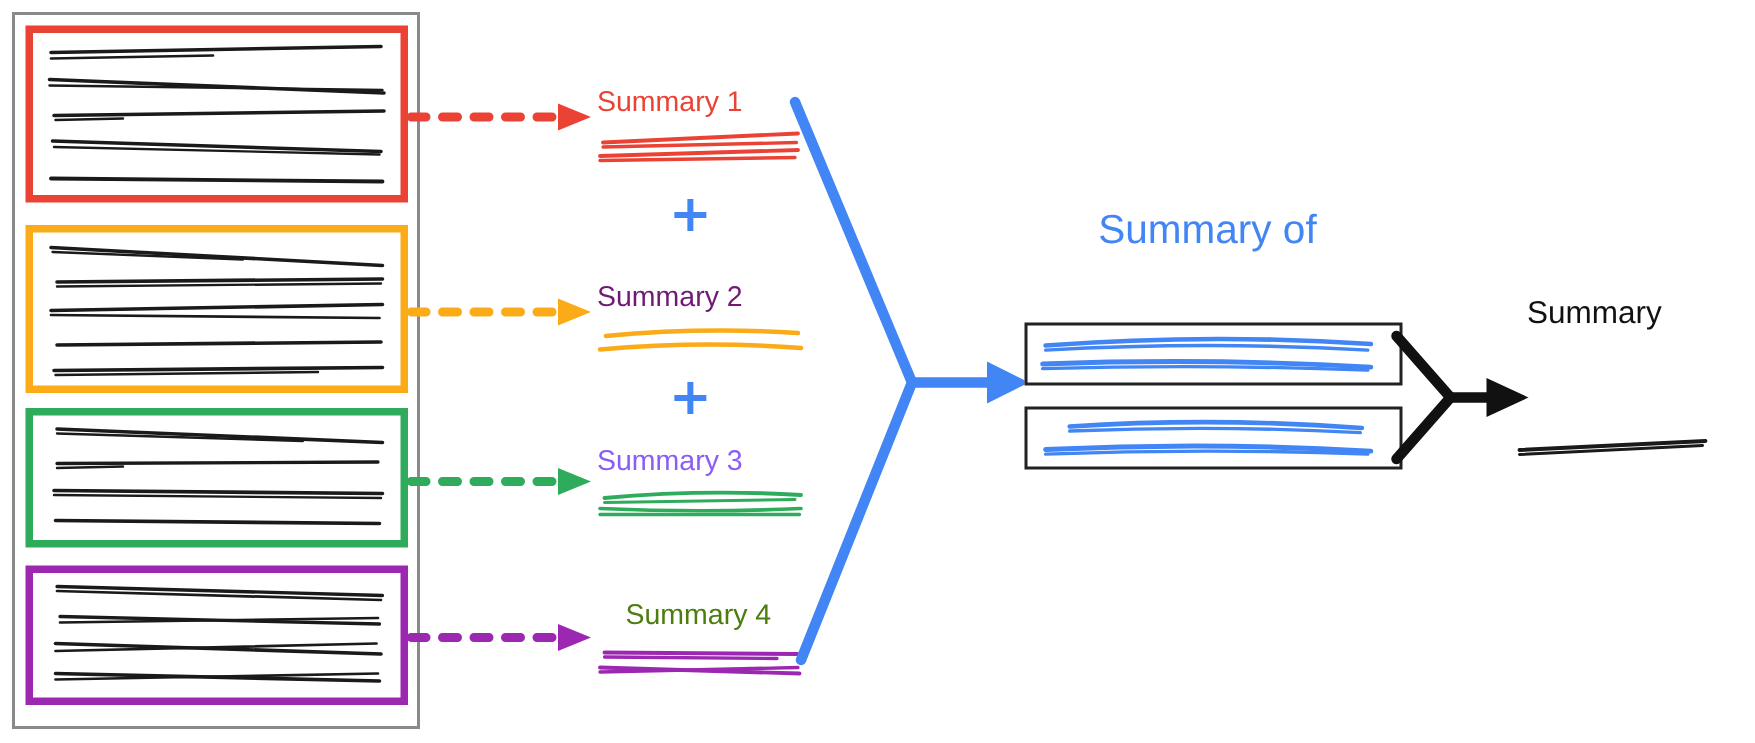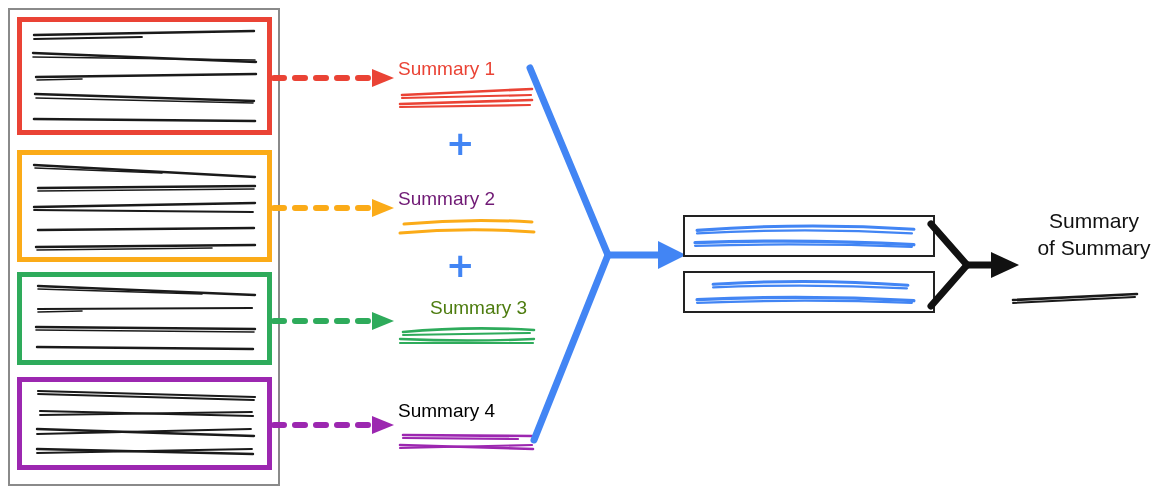--- a/index.html
+++ b/index.html
@@ -70,22 +70,22 @@
   .sos-box.one{left:683px;top:215px;width:252px;height:42px;}
   .sos-box.two{left:683px;top:271px;width:252px;height:42px;}
   .sos-box svg{display:block;width:100%;height:100%;}
 
   
   .merge-black{left:925px;top:218px;width:100px;height:96px;}
   .merge-black svg{display:block;width:100px;height:96px;}
 
   
   .final-title{
-    left:1018px;top:207px;width:152px;
-    text-align:center;color:#111111;
+    left:1018px;top:195px;width:152px;
+    color:#111111;
     font-size:21px;line-height:27px;font-weight:400;
   }
   .final-lines{left:1005px;top:288px;width:140px;height:22px;}
   .final-lines svg{display:block;width:140px;height:22px;}
 </style>
 </head>
 <body>
 
 <div id="stage">
 
@@ -205,35 +205,35 @@
           <path d="M6 11 Q70 5 134 9" stroke-width="3"></path>
           <path d="M2 20 Q70 14 136 19" stroke-width="3"></path>
         </g>
       </svg>
     </div>
   </div>
 
   <div class="abs plus" style="left:446px;top:248px;">+</div>
 
   <div class="abs summary-block" style="left:398px;top:297px;">
-    <div class="summary-label" style="color:#4d7c0f;margin-left:32px;">Summary 3</div>
+    <div class="summary-label" style="color:#8b5cf6;">Summary 3</div>
     <div class="summary-lines">
       <svg viewBox="0 0 145 26">
         <g stroke="#2EAB5B" fill="none" stroke-linecap="round">
           <path d="M5 10 Q70 4 136 8" stroke-width="2.6"></path>
           <path d="M5 13 L132 11" stroke-width="2"></path>
           <path d="M2 17 Q70 20 136 17" stroke-width="2.4"></path>
           <path d="M2 21 L135 21" stroke-width="2.2"></path>
         </g>
       </svg>
     </div>
   </div>
 
   <div class="abs summary-block" style="left:398px;top:400px;">
-    <div class="summary-label" style="color:#000000;">Summary 4</div>
+    <div class="summary-label" style="color:#4d7c0f;margin-left:19px;">Summary 4</div>
     <div class="summary-lines">
       <svg viewBox="0 0 145 26">
         <g stroke="#9C27B0" fill="none" stroke-linecap="round">
           <path d="M5 10 L134 11" stroke-width="2.6"></path>
           <path d="M5 13 L120 14" stroke-width="2.2"></path>
           <path d="M2 20 L135 24" stroke-width="2.6"></path>
           <path d="M2 23 L134 20" stroke-width="2.2"></path>
         </g>
       </svg>
     </div>
@@ -244,20 +244,21 @@
       <g stroke="#4285F4" fill="none" stroke-width="7" stroke-linecap="round" stroke-linejoin="round">
         <path d="M10 13 L88 200"></path>
         <path d="M14 385 L88 200"></path>
         <path d="M88 200 L142 200"></path>
       </g>
       <polygon points="138,186 166,200 138,214" fill="#4285F4"></polygon>
     </svg>
   </div>
 
   <div class="abs sos-title">
+    <div>Summary of</div>
   </div>
 
   <div class="abs sos-box one">
     <svg viewBox="0 0 247 37" preserveAspectRatio="none">
       <g stroke="#4285F4" fill="none" stroke-linecap="round">
         <path d="M12 13 Q120 5 228 12" stroke-width="3"></path>
         <path d="M12 16 Q120 10 226 16" stroke-width="2.2"></path>
         <path d="M10 25 Q120 21 228 27" stroke-width="3.2"></path>
         <path d="M10 28 Q120 25 226 29" stroke-width="2.2"></path>
       </g>
@@ -281,21 +282,20 @@
         <path d="M6 6 L42 47"></path>
         <path d="M6 88 L42 47"></path>
         <path d="M42 47 L70 47"></path>
       </g>
       <polygon points="66,34 94,47 66,60" fill="#111111"></polygon>
     </svg>
   </div>
 
   <div class="abs final-title">
     <div>Summary</div>
-    <div>of Summary</div>
   </div>
 
   <div class="abs final-lines">
     <svg viewBox="0 0 140 22">
       <g stroke="#1a1a1a" fill="none" stroke-linecap="round">
         <path d="M8 12 L132 6" stroke-width="2.6"></path>
         <path d="M8 15 L130 9" stroke-width="2"></path>
       </g>
     </svg>
   </div>

